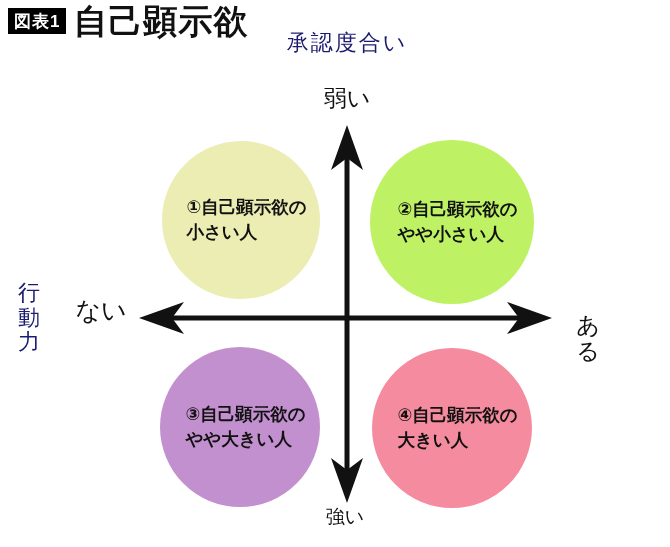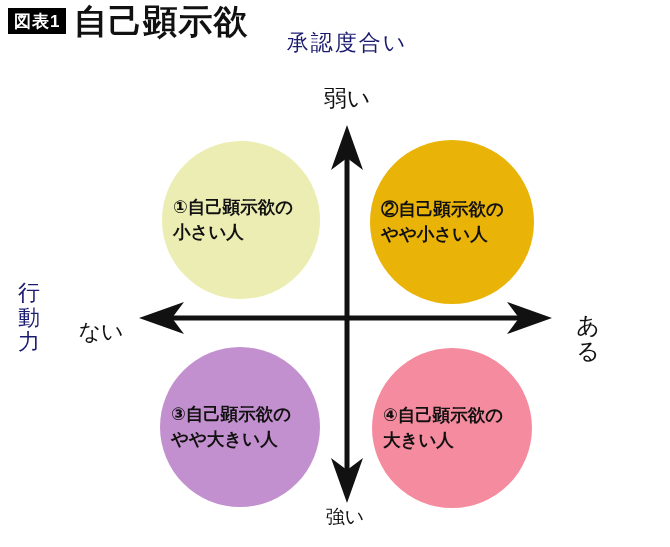--- a/index.html
+++ b/index.html
@@ -58,44 +58,44 @@
     transform:translateX(-50%);
     font-size:23px;
     text-align:center;
   }
   .v-bottom{
     left:345px; top:506px;
     transform:translateX(-50%);
     font-size:19px;
   }
   .h-left{
-    left:101px; top:319px;
+    left:101px; top:296px;
     transform:translateX(-50%);
-    font-size:22px;
+    font-size:25px;
   }
   .h-right{
     left:588px; top:303px;
     transform:translateX(-50%);
     font-size:23px;
     margin-top:9px;
   }
   .axis-title-left{
     left:18px; top:281px;
     font-size:22px;
     line-height:1.12;
     letter-spacing:0;
     text-align:center;
   }
   
   .circle{
     position:absolute;
     border-radius:50%;
     display:flex;
     align-items:center;
-    justify-content:flex-start;
+    justify-content:center;
     box-sizing:border-box;
     padding-left:11px;
   }
   .circle .circle-label{
     font-size:17.5px;
     font-weight:bold;
     color:#111;
     line-height:1.42;
     white-space:pre-line;
     text-align:left;
@@ -127,21 +127,21 @@
   <div class="lbl navy axis-title-left">行
 動
 力</div>
   <div class="lbl h-left">ない</div>
   <div class="lbl h-right">ある</div>
 
   <div class="circle c1" style="background-color: rgb(236, 237, 178);">
     <div class="circle-label">①自己顕示欲の
 小さい人</div>
   </div>
-  <div class="circle c2" style="background-color: #eab308; font-family: Liberation Serif, serif;">
+  <div class="circle c2" style="background-color: #bef264;">
     <div class="circle-label">②自己顕示欲の
 やや小さい人</div>
   </div>
   <div class="circle c3" style="background-color: rgb(195, 144, 207);">
     <div class="circle-label">③自己顕示欲の
 やや大きい人</div>
   </div>
   <div class="circle c4" style="background-color: rgb(245, 139, 159);">
     <div class="circle-label">④自己顕示欲の
 大きい人</div>

